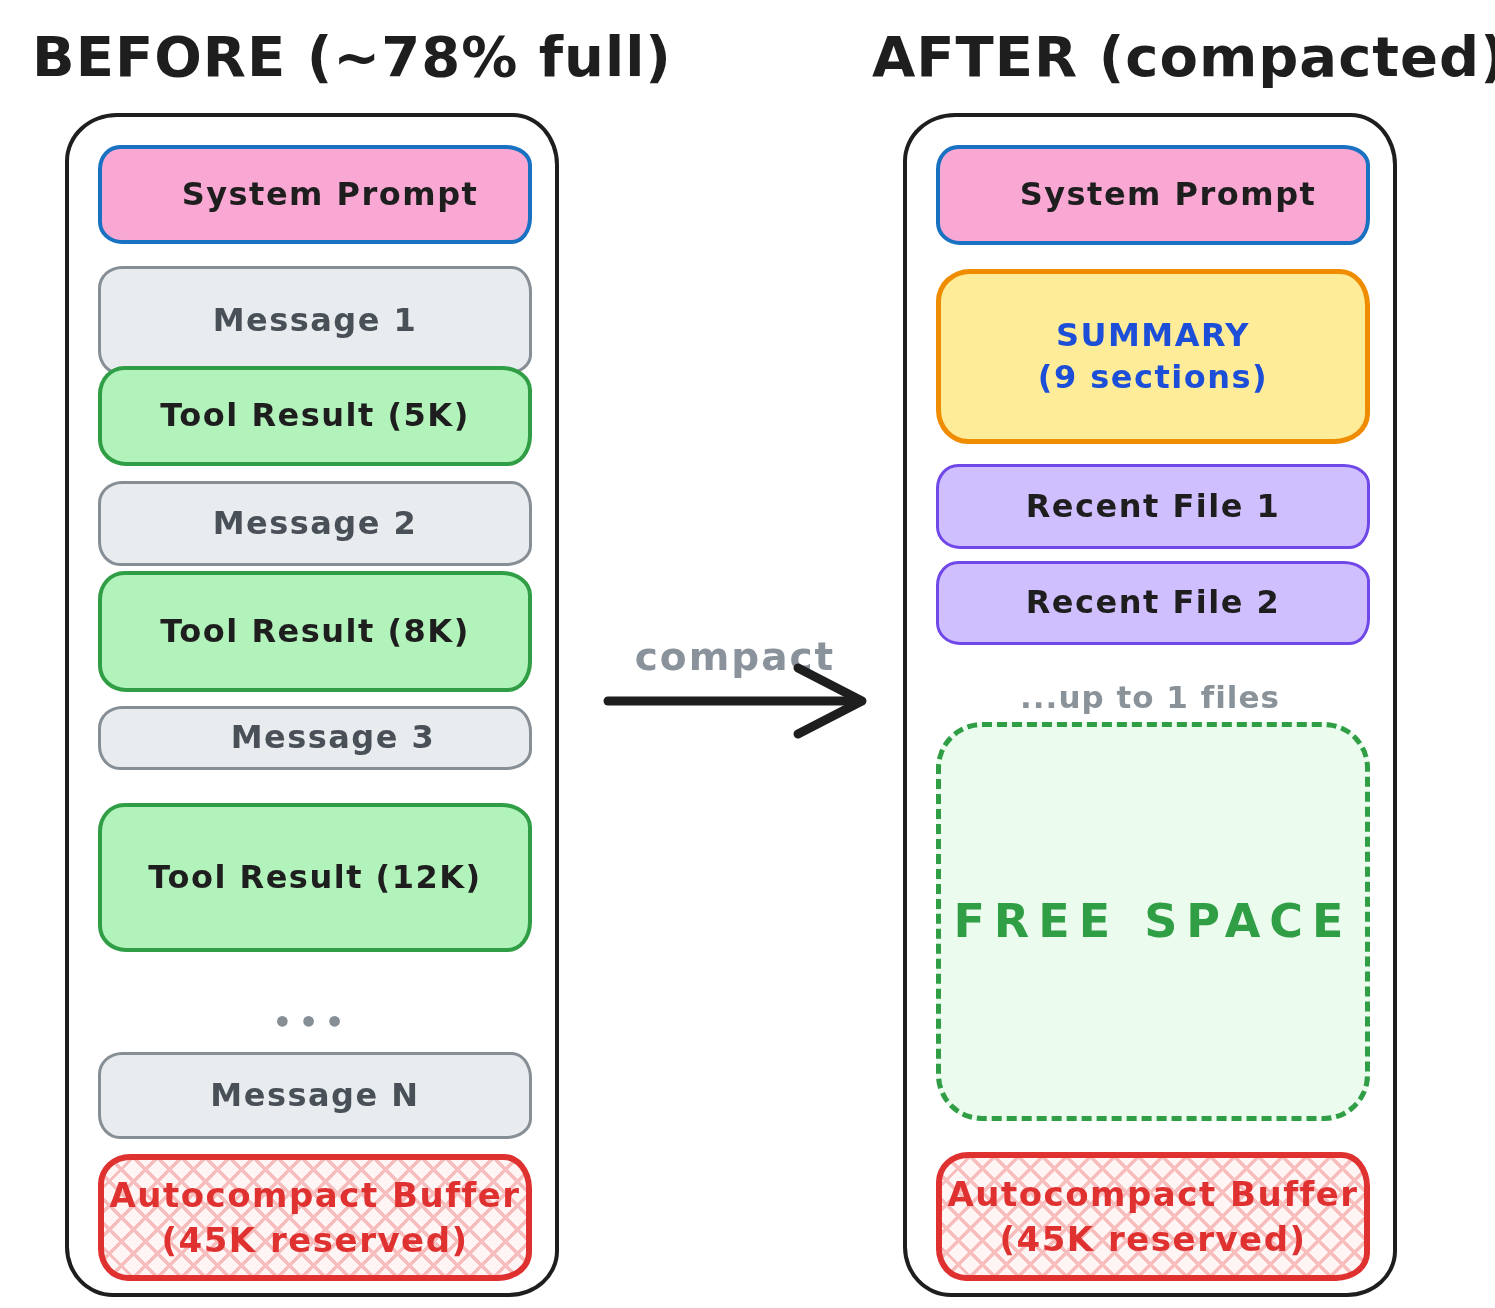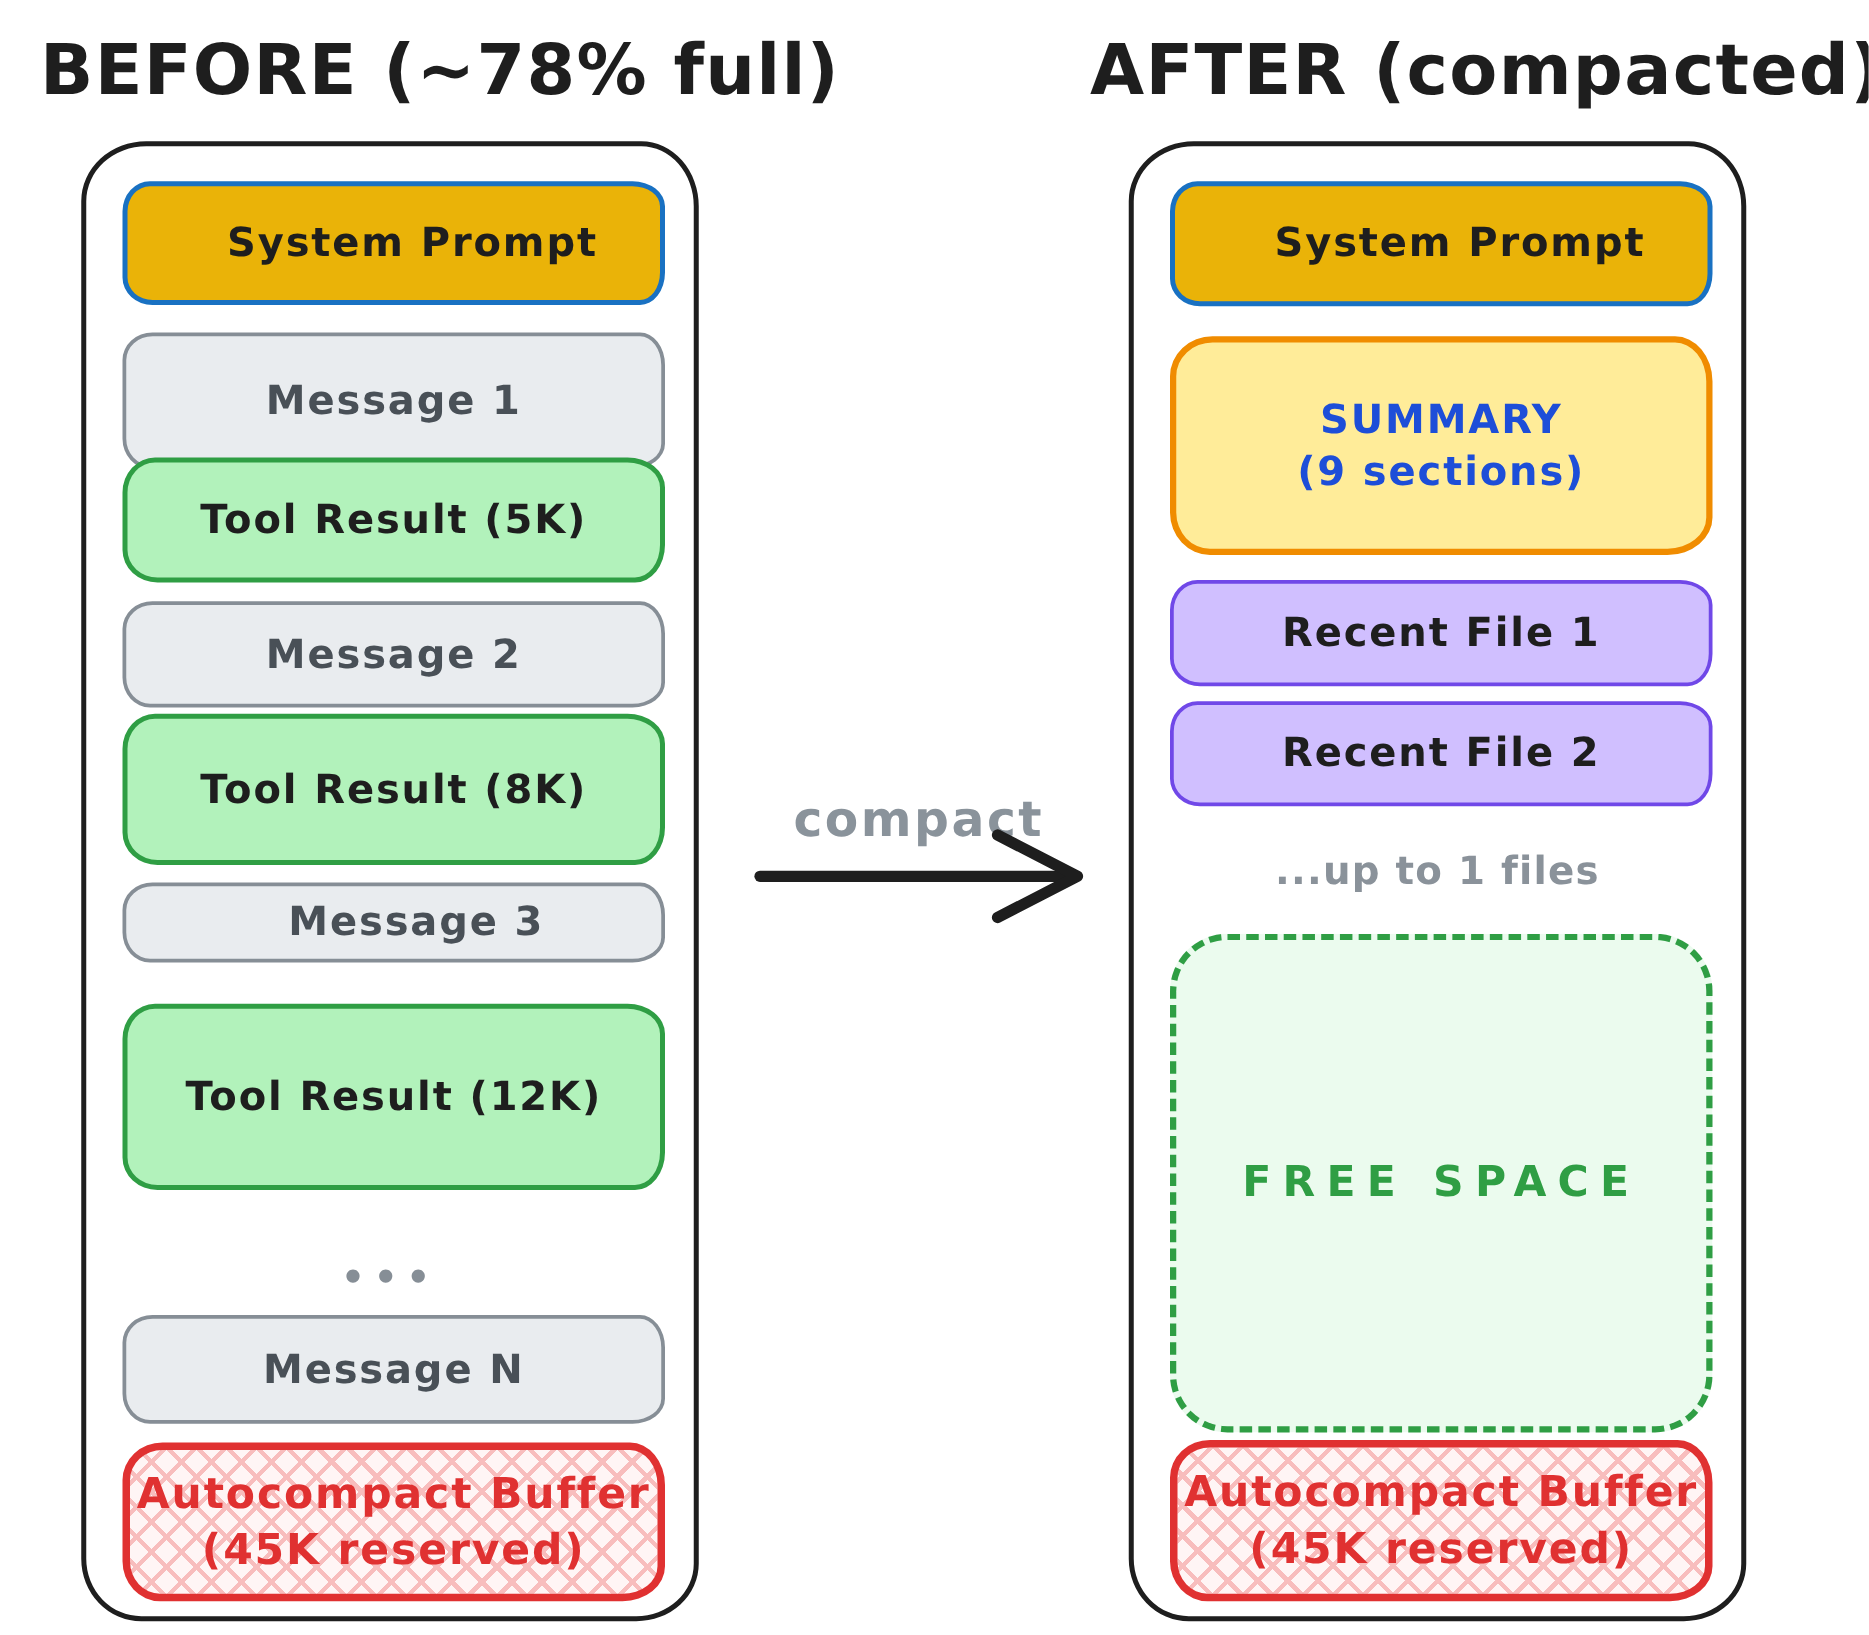--- a/index.html
+++ b/index.html
@@ -49,21 +49,21 @@
     align-items: center;
     justify-content: center;
     text-align: center;
     font-size: 32px;
     font-weight: 600;
     letter-spacing: 1.5px;
     line-height: 1.3;
   }
 
   .block.blue {
-    background: #eab308;
+    background: #f9a8d4;
     border: 4px solid #1971c2;
     border-radius: 22px 26px 20px 24px / 24px 20px 26px 22px;
     color: #1e1e1e;
     padding-left: 30px;
   }
   .block.gray {
     background: #e9ecef;
     border: 3px solid #868e96;
     border-radius: 24px 20px 26px 22px / 22px 26px 20px 24px;
     color: #495057;
@@ -95,24 +95,23 @@
     background:
       repeating-linear-gradient(45deg,  #f8bdbd 0 3.5px, transparent 3.5px 17px),
       repeating-linear-gradient(135deg, #f8bdbd 0 3.5px, transparent 3.5px 17px),
       #fff5f5;
   }
   .block.freespace {
     background: #ebfbee;
     border: 5.5px dashed #2f9e44;
     border-radius: 46px;
     color: #2f9e44;
-    font-size: 34px;
+    font-size: 46px;
     font-weight: 700;
     letter-spacing: 9px;
-    margin-top: 25px;
   }
 
   .ellipsis-row {
     position: absolute;
     left: 0; right: 0;
     text-align: center;
     color: #868e96;
     font-size: 30px;
     font-weight: 700;
     letter-spacing: 7px;

